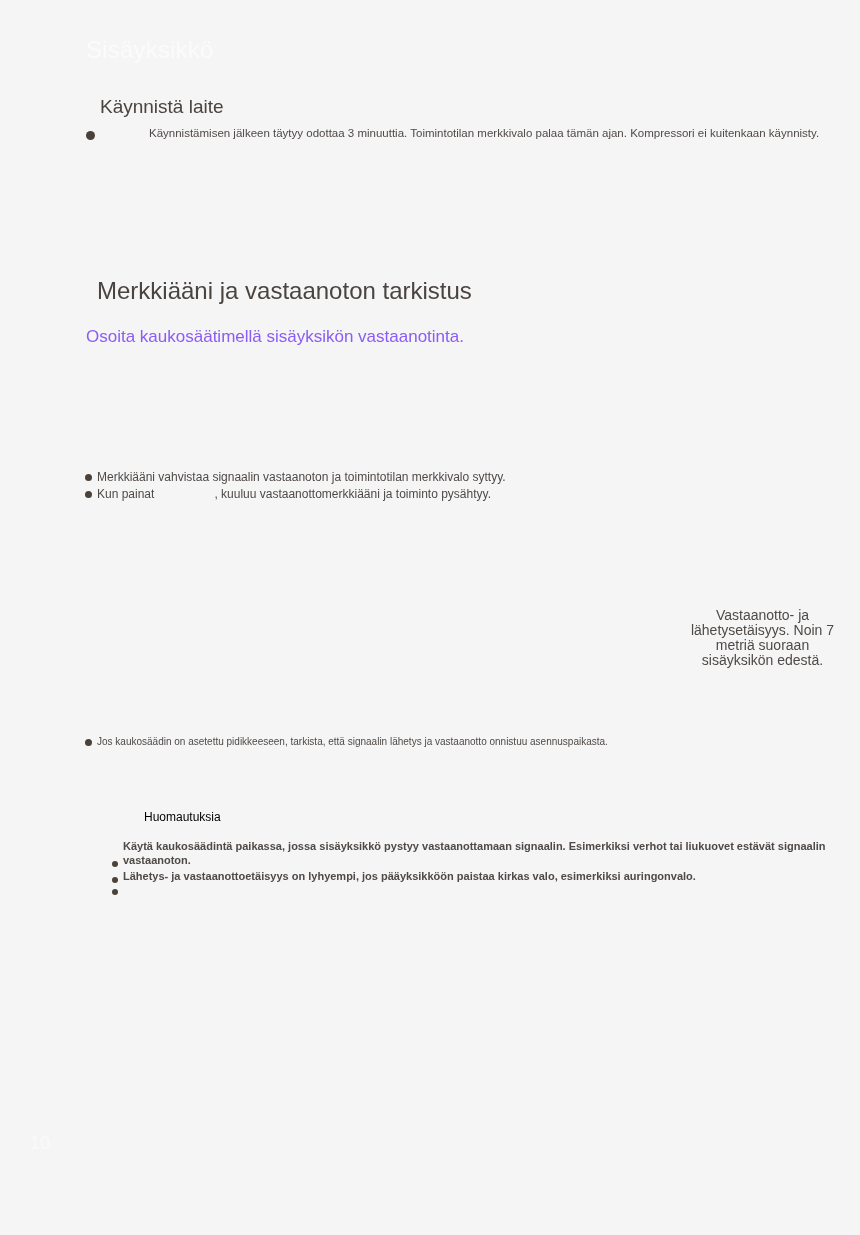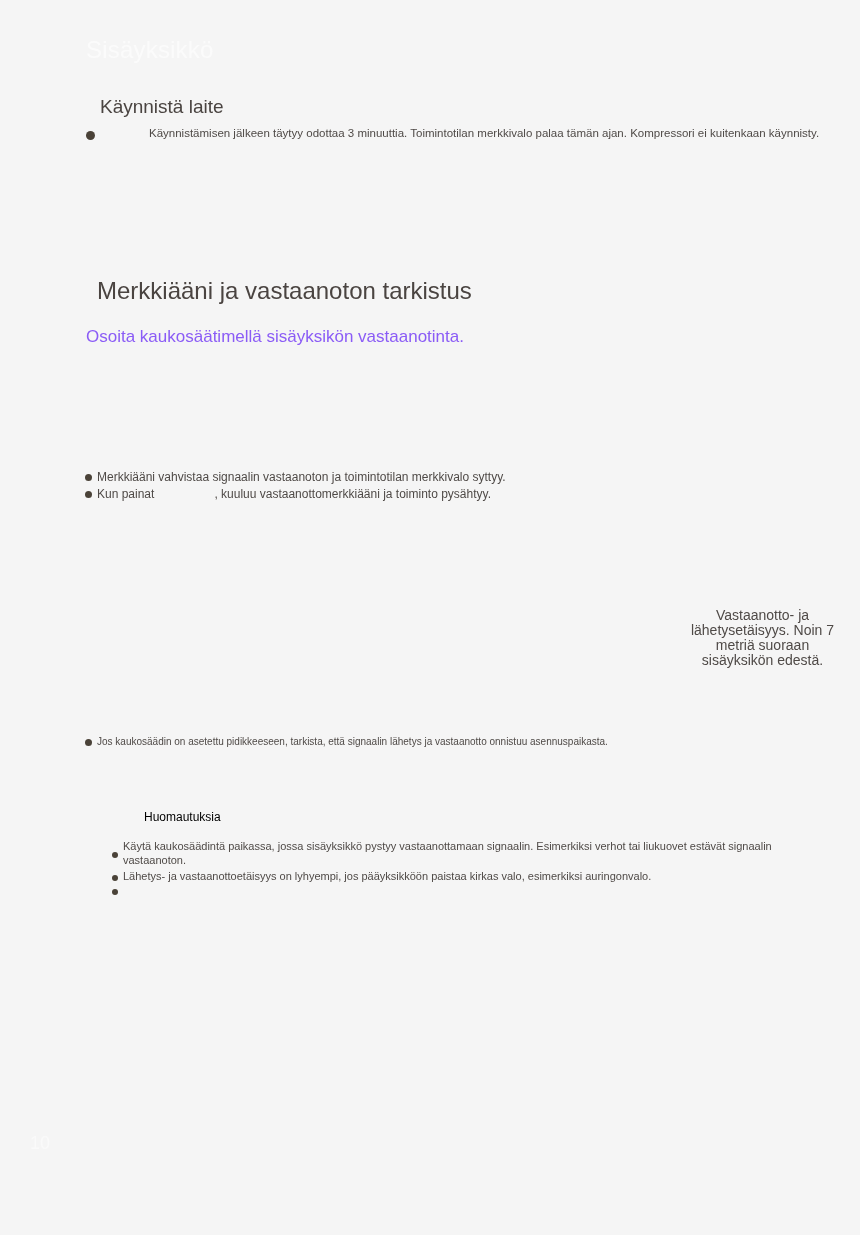--- a/index.html
+++ b/index.html
@@ -150,22 +150,23 @@
     white-space: nowrap;
   }
   .notes-list {
     position: absolute;
     left: 112px;
     top: 839px;
     width: 720px;
   }
   .note-row {
     display: flex;
-    align-items: center;
+    align-items: flex-end;
     margin-bottom: 2px;
+    font-weight: bold;
   }
   .dot-xs {
     width: 6px;
     height: 6px;
     border-radius: 50%;
     background: #4a4238;
     flex: 0 0 auto;
     margin-top: 4px;
   }
   .note-text {

